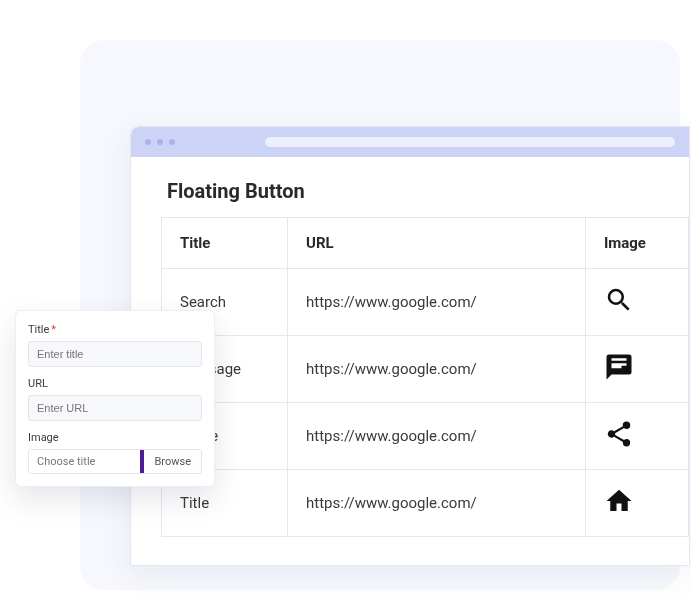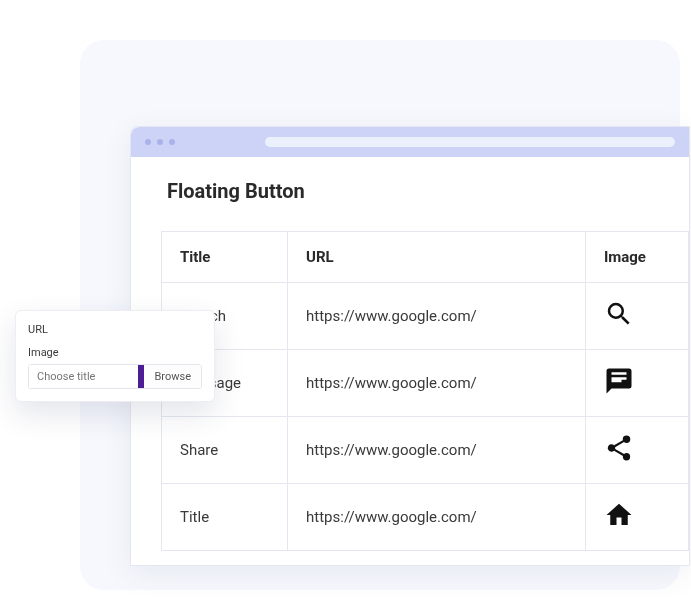--- a/index.html
+++ b/index.html
@@ -49,21 +49,21 @@
     background: #eceffc;
     border-radius: 5px;
   }
   .browser-content {
     padding: 22px 0 0 30px;
   }
   .page-title {
     font-size: 20px;
     font-weight: 700;
     color: #2a2a2a;
-    margin-bottom: 28px;
+    margin-bottom: 14px;
     padding-left: 6px;
   }
   table.data {
     width: 100%;
     border-collapse: collapse;
     border: 1px solid #e5e7f0;
     border-right: none;
     background: #fff;
     table-layout: fixed;
   }
@@ -121,21 +121,21 @@
   }
   .file-text {
     flex: 1;
     background: #fff;
     font-size: 11px;
     color: #777;
     padding: 5px 8px;
   }
   .file-browse {
     background: #fdfdfe;
-    border-left: 6px solid #4c1d95;
+    border-left: 4px solid #4c1d95;
     font-size: 11px;
     color: #555;
     padding: 5px 10px;
   }
 </style>
 </head>
 <body>
 
 <div class="page-bg"></div>
 
@@ -196,21 +196,26 @@
               </svg>
           </td>
         </tr>
       </tbody>
     </table>
   </div>
 </div>
 
 <div class="form-card">
   <div class="form-group">
+    <label class="form-label"><span>Title</span><span class="req">*</span></label>
+    <input class="text-input" placeholder="Enter title" style="">
+  </div>
+  <div class="form-group">
     <label class="form-label">URL</label>
+    <input class="text-input" placeholder="Enter URL" style="">
   </div>
   <div class="form-group" style="margin-bottom:0;">
     <label class="form-label">Image</label>
     <div class="file-row">
       <div class="file-text">Choose title</div>
       <div class="file-browse">Browse</div>
     </div>
   </div>
 </div>
 

